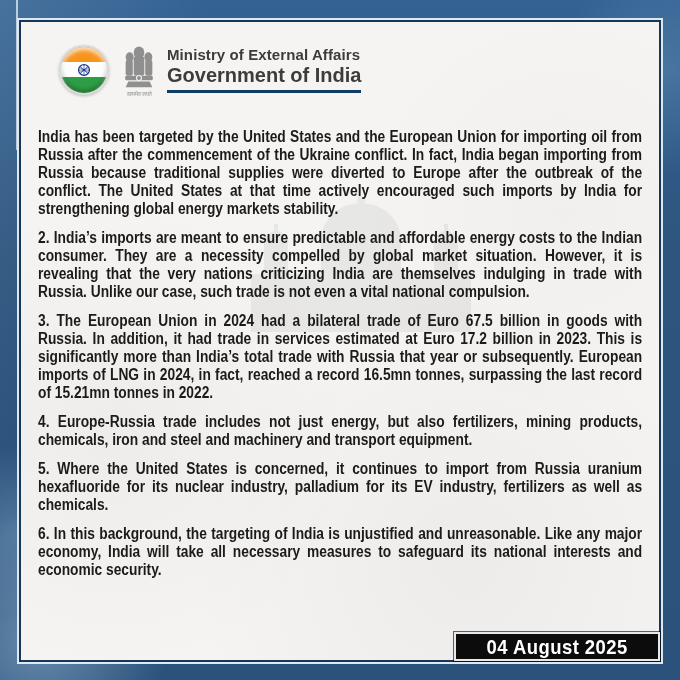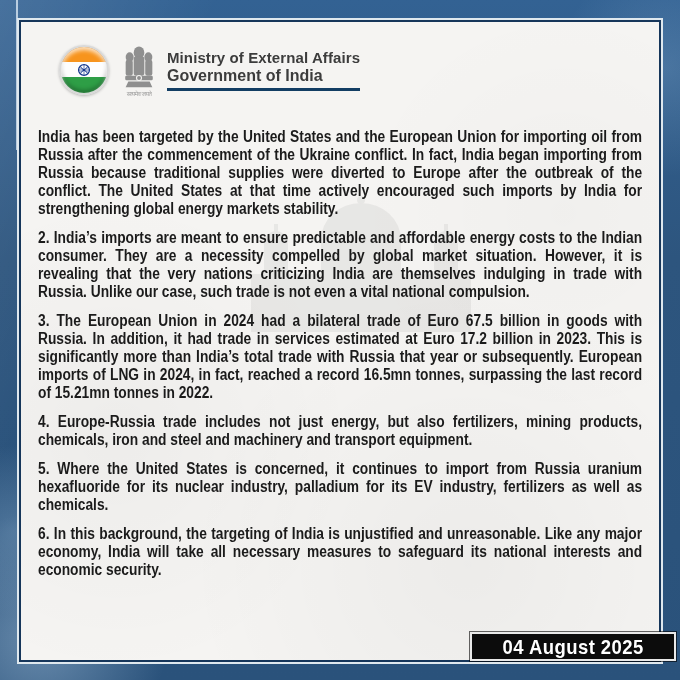--- a/index.html
+++ b/index.html
@@ -33,37 +33,37 @@
   .header{display:flex;align-items:center;margin:20px 0 0 38px;}
   .flag{position:relative;width:46px;height:46px;border-radius:50%;
     background:linear-gradient(180deg, var(--flag-saffron) 0 33%, #fdfdfd 33% 66%, var(--flag-green) 66% 100%);
     border:2px solid #d9d9d9;
     box-shadow:inset 0 3px 4px rgba(255,255,255,.75), inset 0 -3px 4px rgba(0,0,0,.28), 0 1px 3px rgba(0,0,0,.25);}
   .flag svg{position:absolute;left:50%;top:50%;width:13px;height:13px;transform:translate(-50%,-50%);}
   .emblem{margin-left:12px;text-align:center;line-height:0;}
   .emblem-caption{font-size:6px;color:#9a9a9a;line-height:6px;display:block;margin-top:1px;letter-spacing:-.5px;}
   .header-titles{margin-left:10px;display:inline-block;}
   .ministry{font-size:15px;font-weight:700;color:var(--header-text);letter-spacing:.1px;}
-  .government{font-size:16px;font-weight:700;color:var(--header-text);margin-top:1px;}
+  .government{font-size:20px;font-weight:700;color:var(--header-text);margin-top:1px;}
   .header-underline{height:3px;background:var(--underline-navy);margin-top:3px;width:100%;}
 
   .title-wrap{text-align:center;margin-top:10px;position:relative;z-index:1;}
   .statement-title{display:inline-block;color:var(--title-blue);font-size:30px;font-weight:700;
     letter-spacing:1px;transform:scaleX(.84);transform-origin:center;}
   .title-bracket{width:164px;height:7px;margin:-3px auto 0;
     border-left:1px solid var(--bracket-grey);border-right:1px solid var(--bracket-grey);
     border-bottom:2px solid var(--bracket-grey);}
 
   .body-wrap{margin:31px 17px 0;overflow:visible;}
   .condense{transform:scaleX(.86);transform-origin:left top;width:116.3%;}
   .condense p{font-size:16px;line-height:18px;font-weight:700;color:var(--text-color);
     text-align:justify;margin:0 0 11px;}
   .condense p:last-child{margin-bottom:0;}
 
-  .date-badge{position:absolute;right:4px;bottom:19px;z-index:3;background:var(--date-bg);
+  .date-badge{position:absolute;right:20px;bottom:19px;z-index:3;background:var(--date-bg);
     border:2px solid var(--date-border);height:25px;min-width:170px;padding:0 16px;
     display:flex;align-items:flex-end;justify-content:center;box-shadow:0 0 0 1px rgba(0,0,0,.6);}
   .date-text{color:var(--date-text);font-size:21px;font-weight:700;letter-spacing:.5px;
     transform:scaleX(.88);white-space:nowrap;}
 </style>
 </head>
 <body>
 
 <div class="frame">
   <div class="frame-texture"></div>

